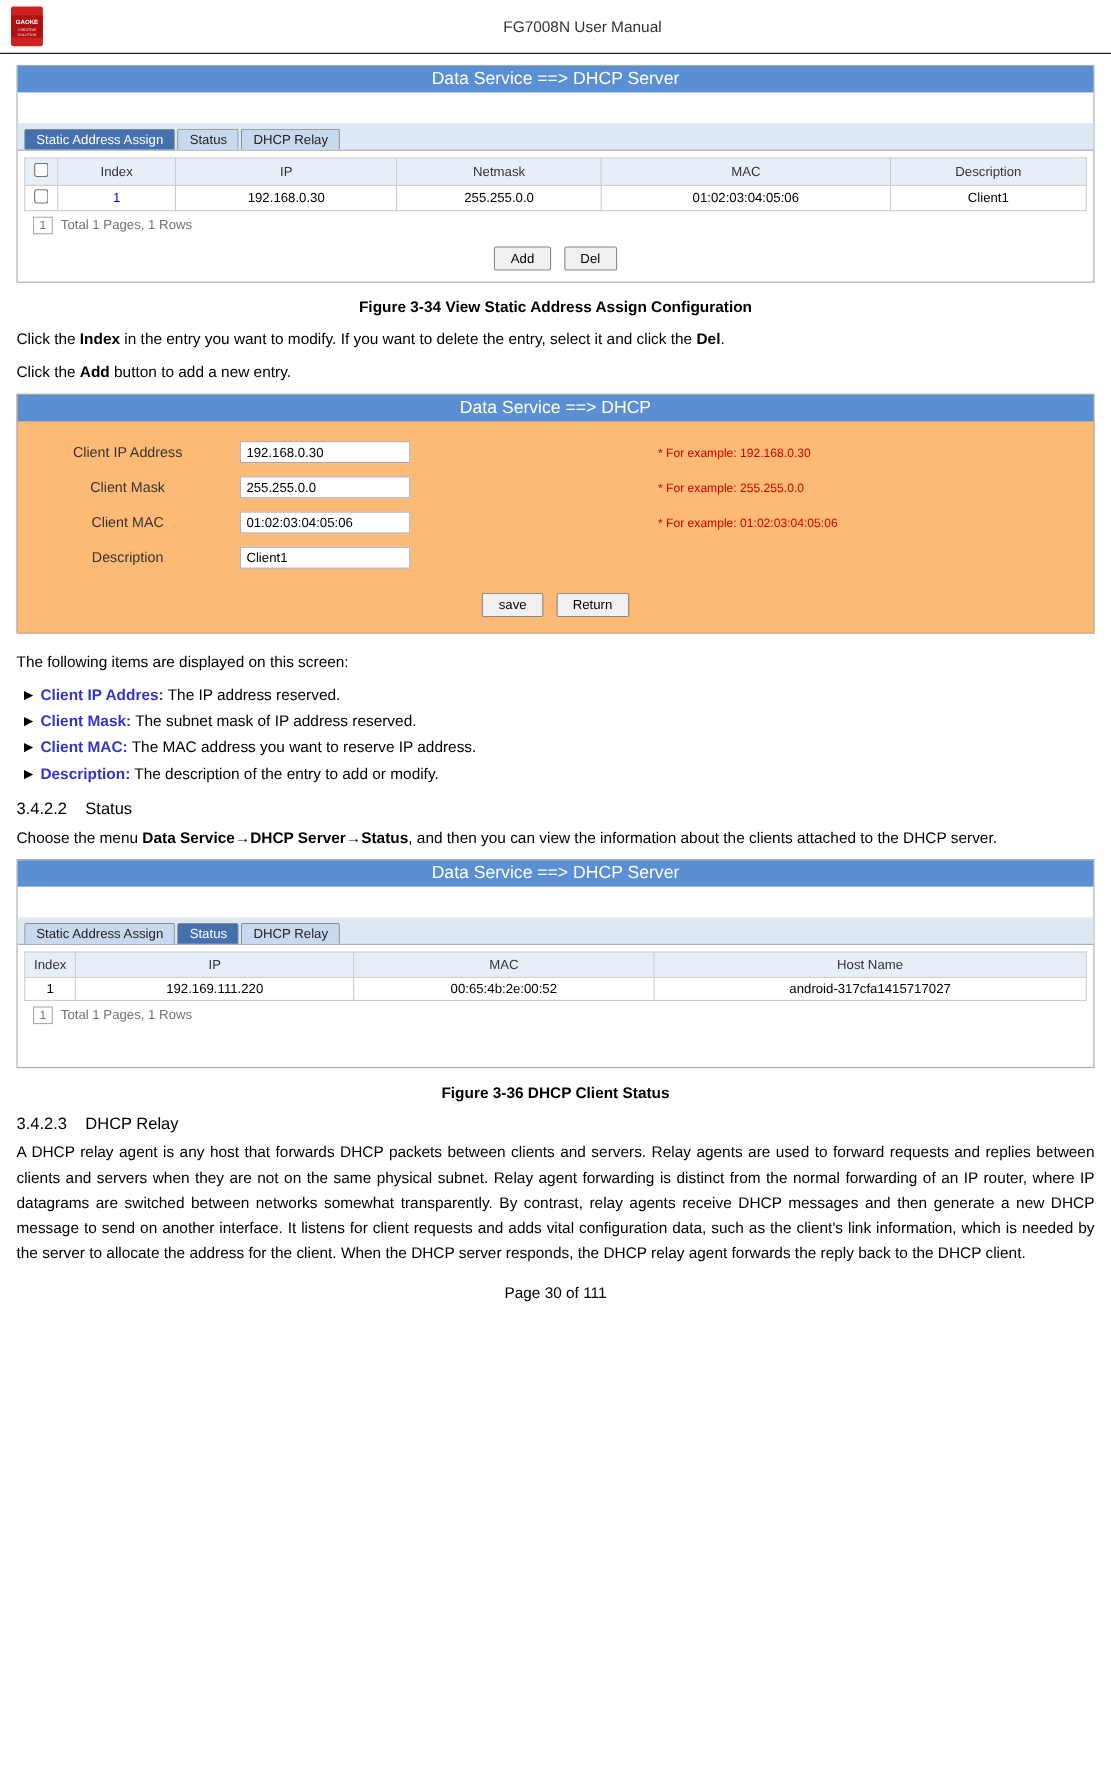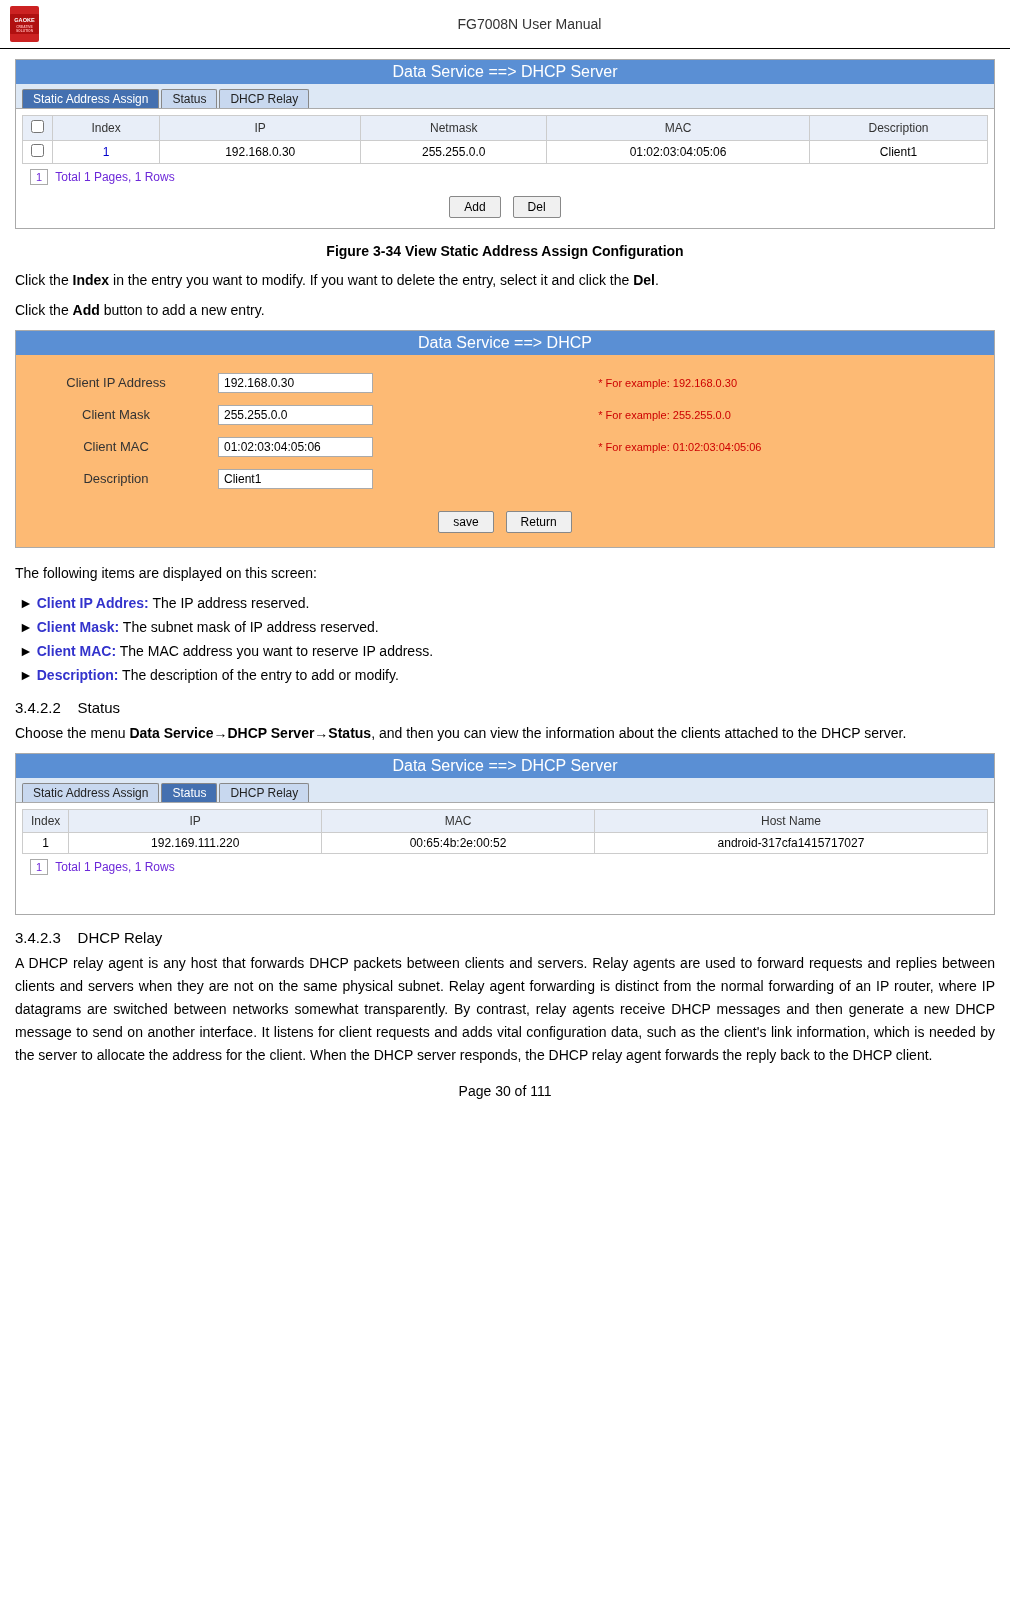--- a/index.html
+++ b/index.html
@@ -58,20 +58,21 @@
       font-weight: normal;
       text-align: center;
     }
     
     .tab-bar {
       display: flex;
       gap: 2px;
       padding: 5px 6px 0 6px;
       background: #dde8f5;
       border-bottom: 1px solid #aaa;
+      margin-top: 28px;
     }
     .tab {
       padding: 2px 10px;
       font-size: 12px;
       border: 1px solid #888;
       border-bottom: none;
       border-radius: 2px 2px 0 0;
       cursor: pointer;
       background: #c8d8ef;
       color: #222;
@@ -102,21 +103,21 @@
     .data-table td:first-child {
       width: 30px;
     }
     .table-link {
       color: #0000cc;
       text-decoration: none;
     }
     .pagination-row {
       padding: 5px 8px;
       font-size: 12px;
-      color: #6d28d9;
+      color: #737373;
     }
     .pager-box {
       display: inline-block;
       border: 1px solid #aaa;
       padding: 1px 5px;
       font-size: 11px;
       background: #fff;
       margin-right: 4px;
     }
     .btn-row {
@@ -378,20 +379,21 @@
         </tbody>
       </table>
       <div class="pagination-row">
         <span class="pager-box">1</span>
         <span>Total 1 Pages, 1 Rows</span>
       </div>
       <div style="height: 30px;"></div>
     </div>
   </div>
 
+  <div class="figure-caption">Figure 3-36  DHCP Client Status</div>
 
   <div class="section-heading">
     <span>3.4.2.3</span>&nbsp;&nbsp;&nbsp;&nbsp;<span>DHCP Relay</span>
   </div>
 
   <p class="body-text" style="text-align: justify; line-height: 1.65;">A DHCP relay agent is any host that forwards DHCP packets between clients and servers. Relay agents are used to forward requests and replies between clients and servers when they are not on the same physical subnet. Relay agent forwarding is distinct from the normal forwarding of an IP router, where IP datagrams are switched between networks somewhat transparently. By contrast, relay agents receive DHCP messages and then generate a new DHCP message to send on another interface. It listens for client requests and adds vital configuration data, such as the client's link information, which is needed by the server to allocate the address for the client. When the DHCP server responds, the DHCP relay agent forwards the reply back to the DHCP client.</p>
 
   <div class="page-footer">Page 30 of 111</div>
 
 </div>

